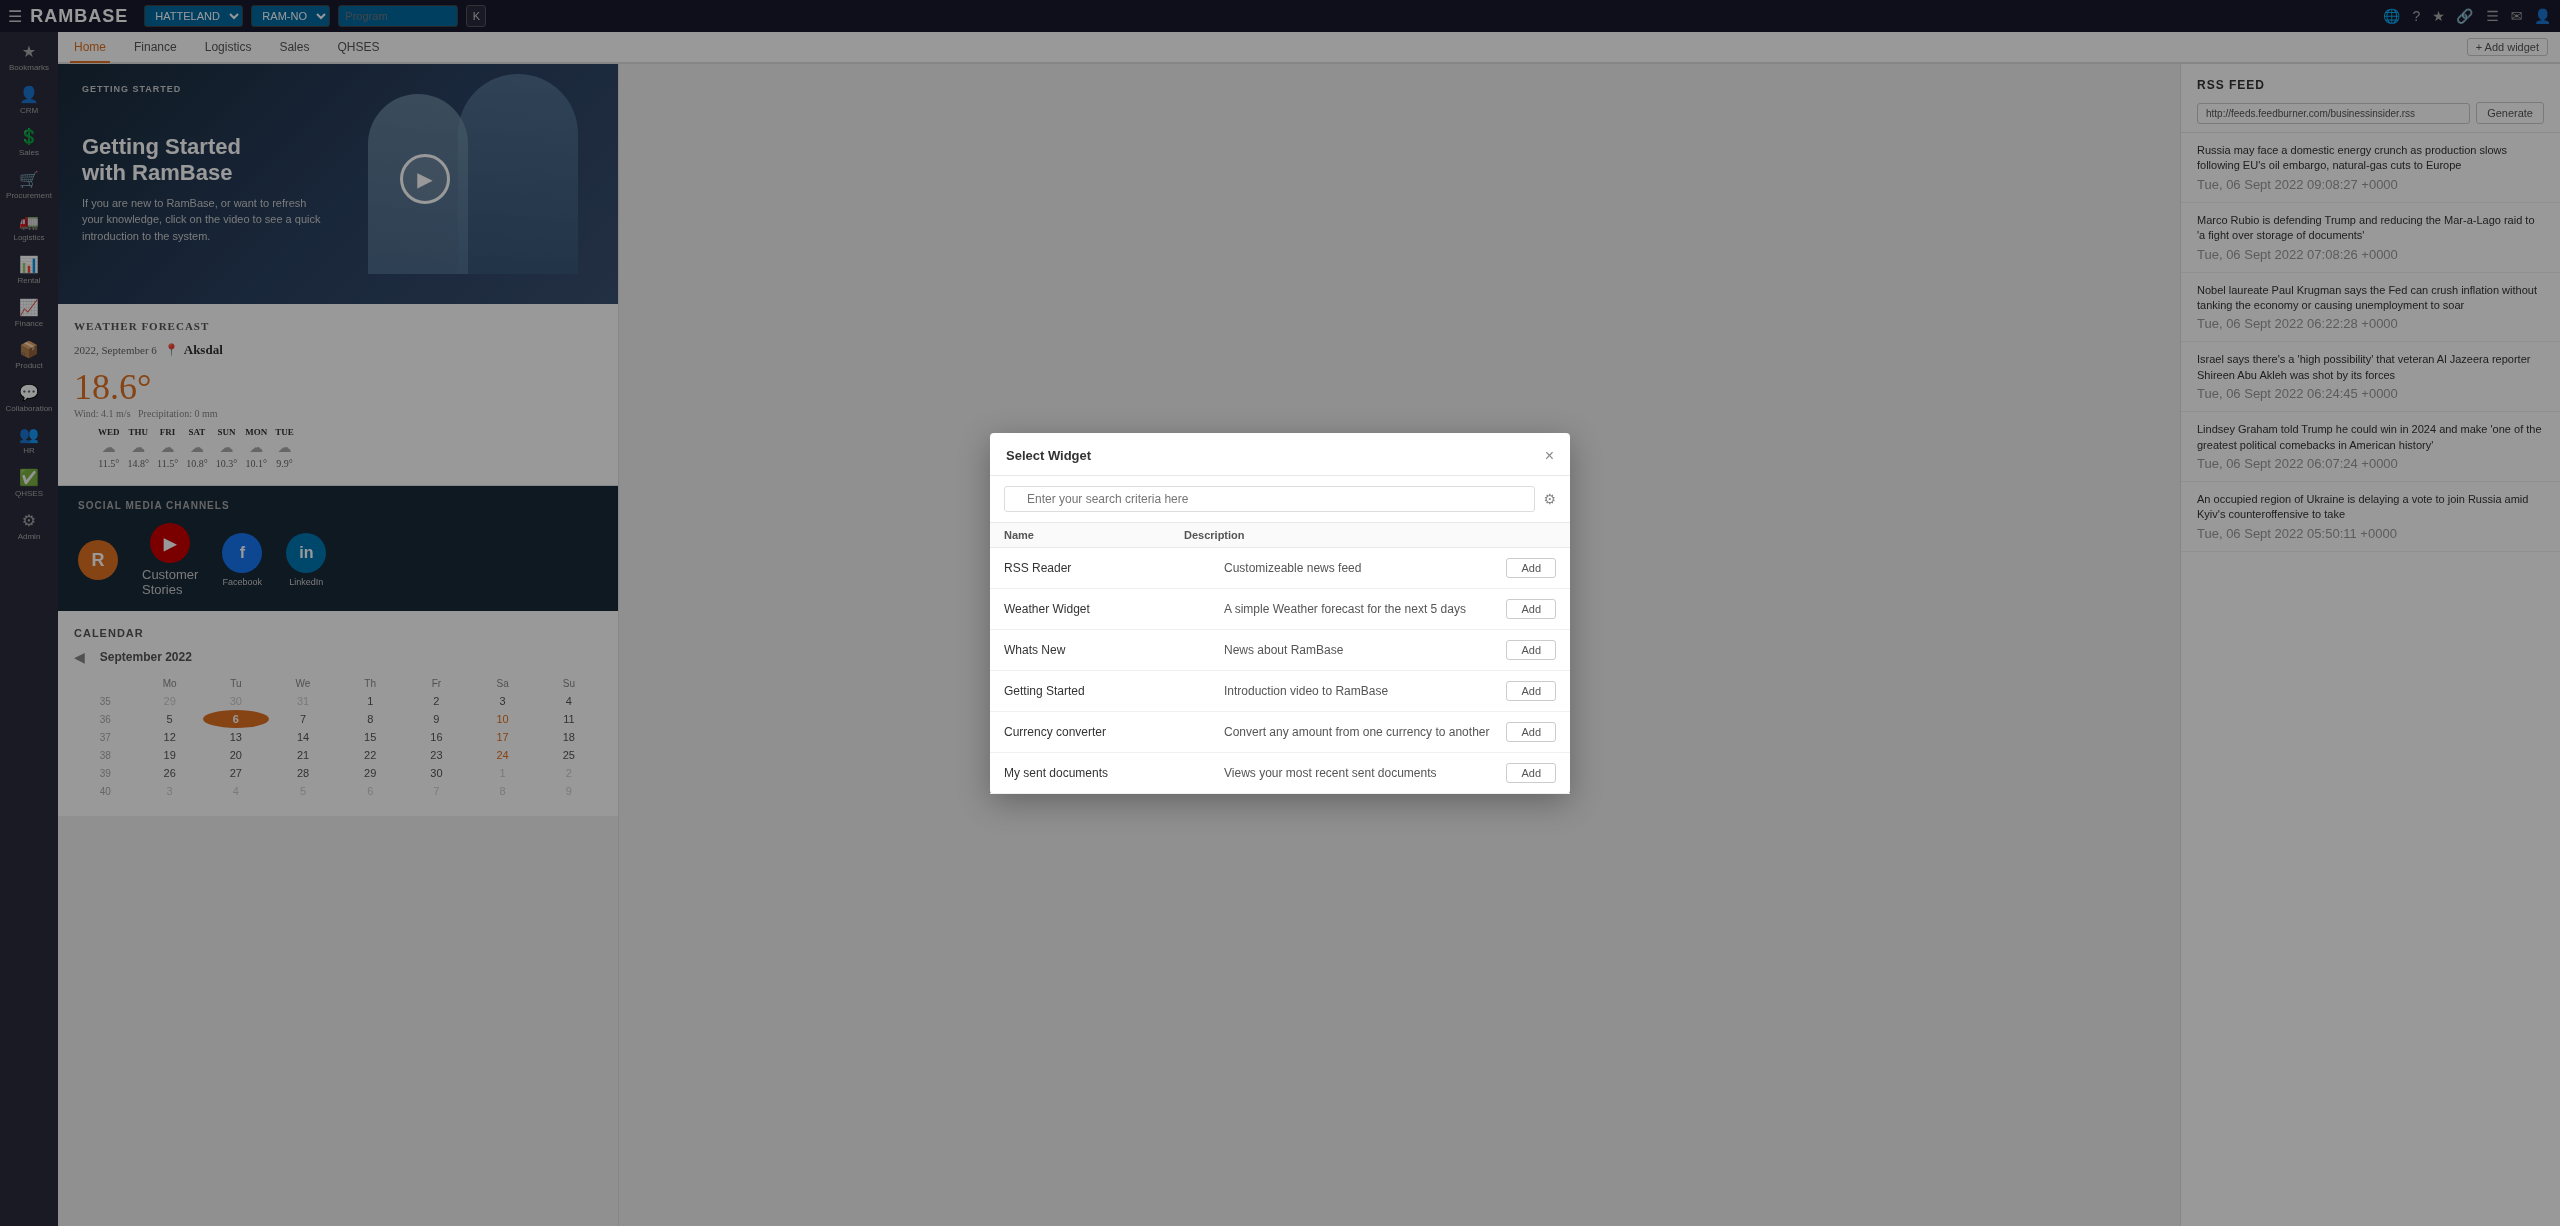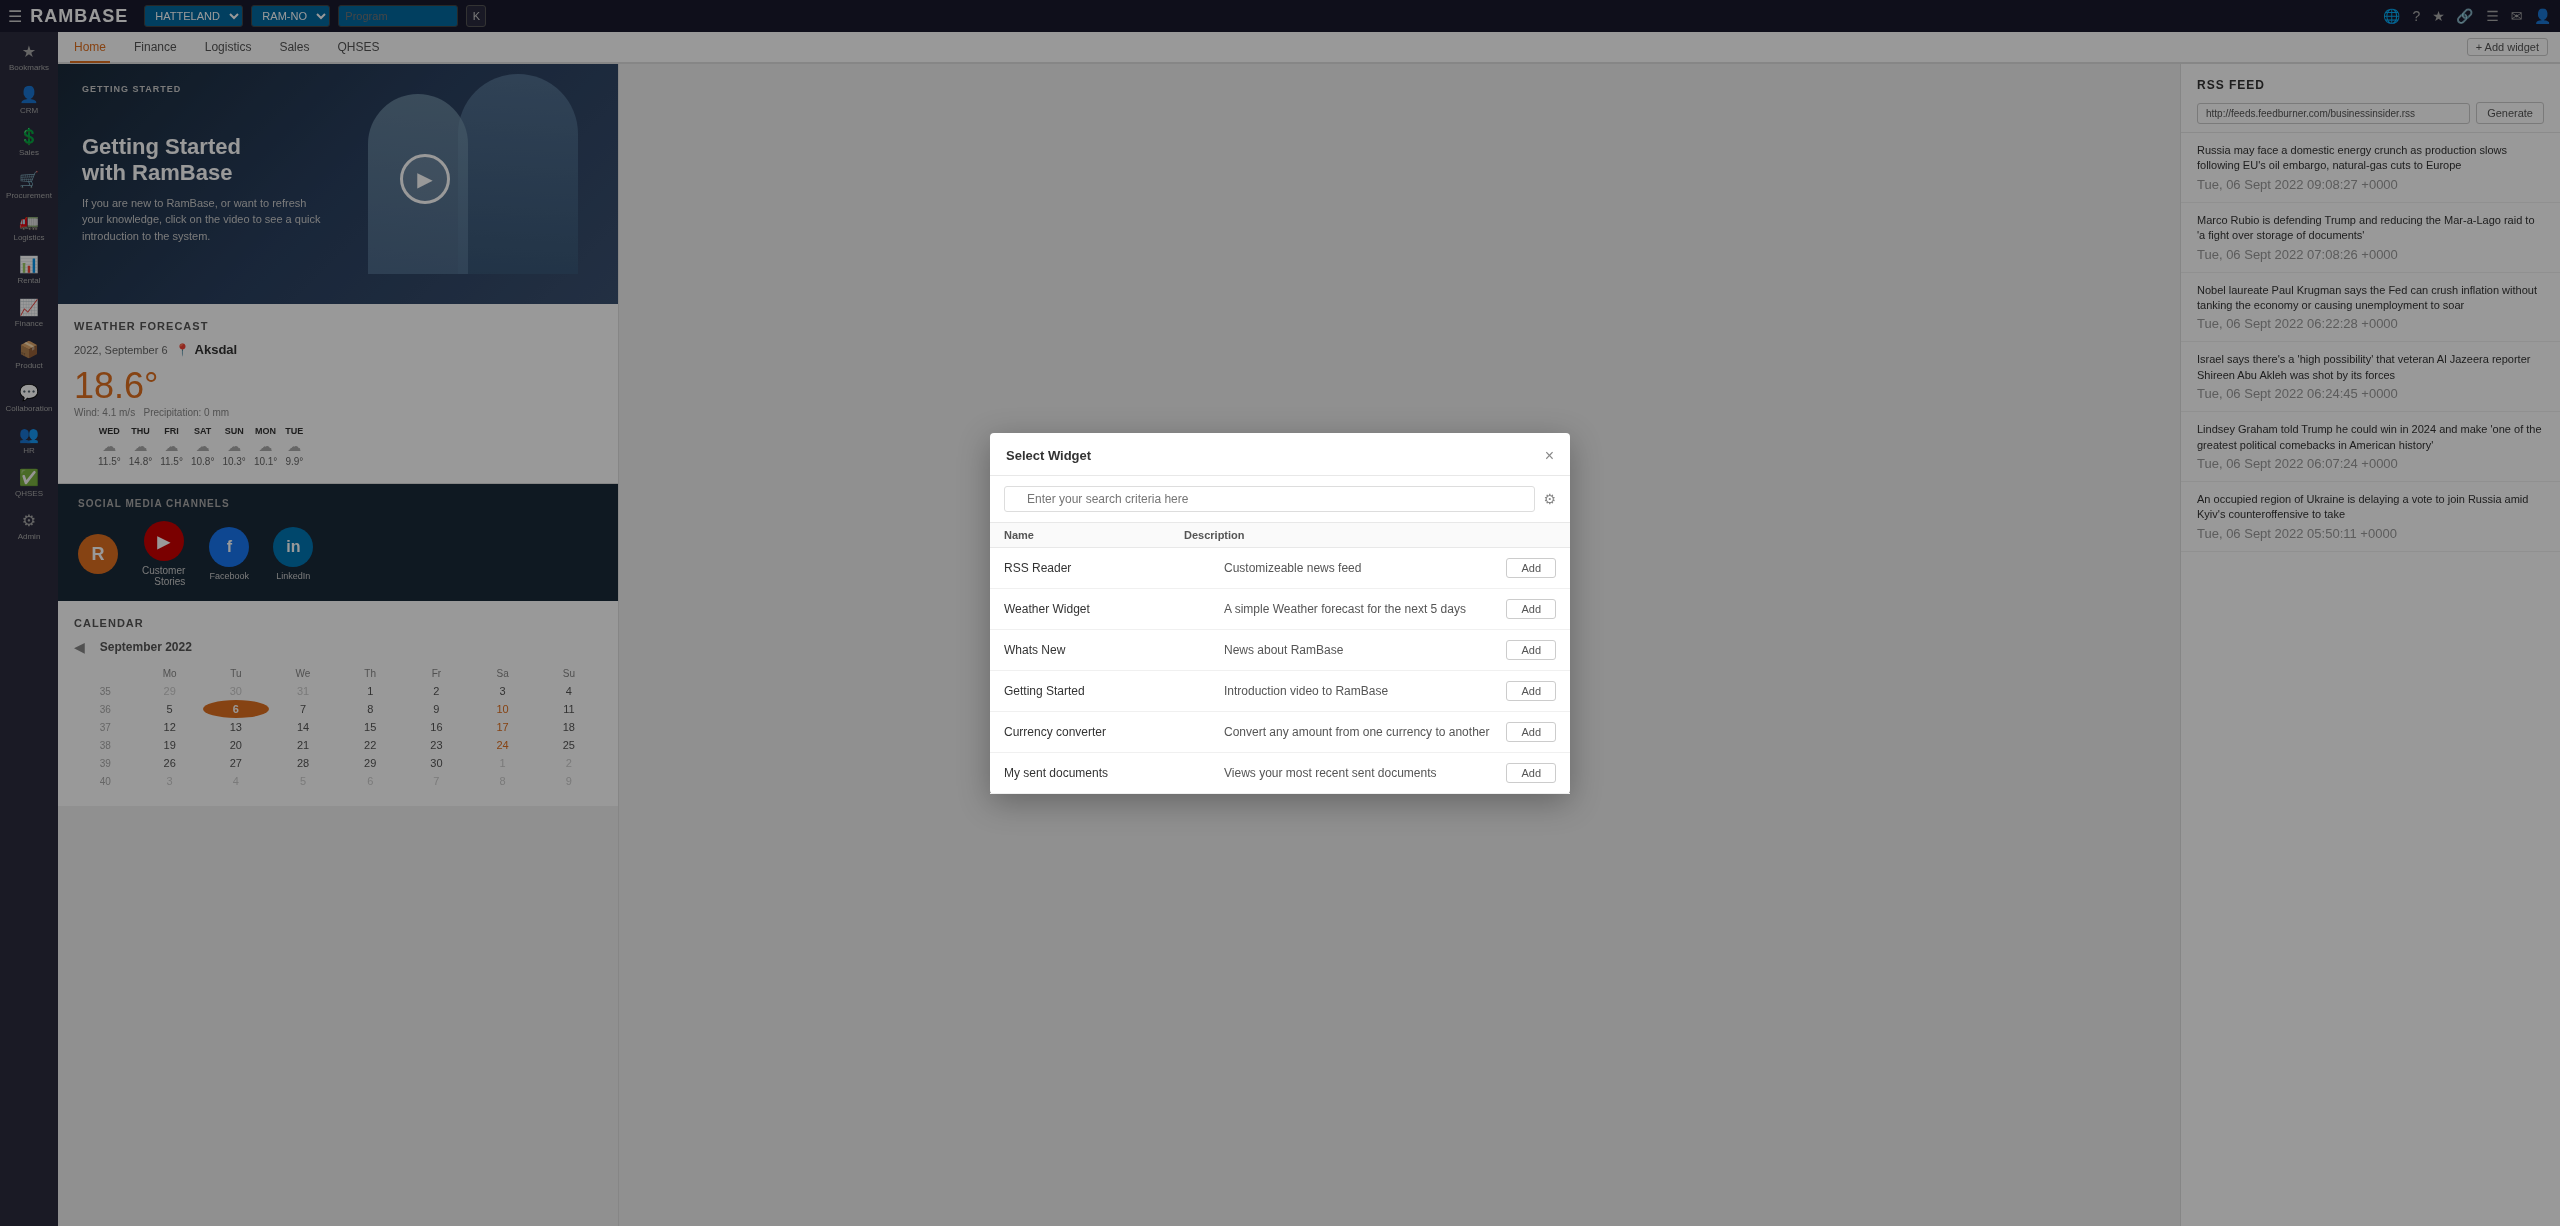--- a/index.html
+++ b/index.html
@@ -52,21 +52,21 @@
     }
     .gs-bg { position: absolute; inset: 0; background: linear-gradient(135deg, #1a2a3a 0%, #2a4060 50%, #3a5070 100%); }
     .gs-content { position: absolute; left: 0; top: 0; bottom: 0; right: 0; padding: 20px 24px; }
     .gs-title-small { color: #ccc; font-size: 9px; font-weight: bold; letter-spacing: 1px; text-transform: uppercase; margin-bottom: 4px; }
     .gs-play { width: 50px; height: 50px; border-radius: 50%; border: 3px solid white; display: flex; align-items: center; justify-content: center; color: white; font-size: 20px; margin-bottom: 12px; cursor: pointer; background: rgba(255,255,255,0.1); position: absolute; top: 50%; right: 30%; transform: translateY(-60%); }
     .gs-heading { color: #e07020; font-size: 22px; font-weight: bold; line-height: 1.2; margin-top: 40px; }
     .gs-heading span { color: white; }
     .gs-desc { color: #ccc; font-size: 11px; margin-top: 8px; line-height: 1.5; max-width: 240px; }
 
     
-    .weather-widget { background: white; padding: 16px; border-bottom: 1px solid #e0e0e0; }
+    .weather-widget { background: white; padding: 16px; border-bottom: 1px solid #e0e0e0; font-family: Liberation Serif, serif; }
     .widget-title { font-size: 11px; font-weight: bold; color: #555; letter-spacing: 1px; text-transform: uppercase; margin-bottom: 10px; }
     .weather-header { display: flex; align-items: center; gap: 8px; margin-bottom: 8px; }
     .weather-temp-main { font-size: 36px; color: #e07020; font-weight: 300; }
     .weather-info { font-size: 10px; color: #888; margin-bottom: 8px; }
     .weather-days { display: flex; gap: 8px; margin-left: 24px; }
     .weather-day { display: flex; flex-direction: column; align-items: center; font-size: 10px; color: #666; gap: 2px; }
     .weather-day .day-label { font-weight: bold; color: #333; font-size: 9px; }
     .weather-icon { font-size: 14px; color: #aaa; }
 
     
@@ -296,21 +296,21 @@
     </div>
 
     <div class="social-widget">
       <div class="social-title">SOCIAL MEDIA CHANNELS</div>
       <div class="social-icons">
         <div class="social-icon-item">
           <div class="social-icon-circle">R</div>
         </div>
         <div class="social-icon-item">
           <div class="social-icon-circle social-icon-yt">▶</div>
-          <span style="white-space:pre-line;font-size:10px;text-align:right;">Customer
+          <span style="white-space:pre-line;font-size:13px;">Customer
 Stories</span>
         </div>
         <div class="social-icon-item">
           <div class="social-icon-circle social-icon-fb">f</div>
           <span>Facebook</span>
         </div>
         <div class="social-icon-item">
           <div class="social-icon-circle social-icon-li">in</div>
           <span>LinkedIn</span>
         </div>

